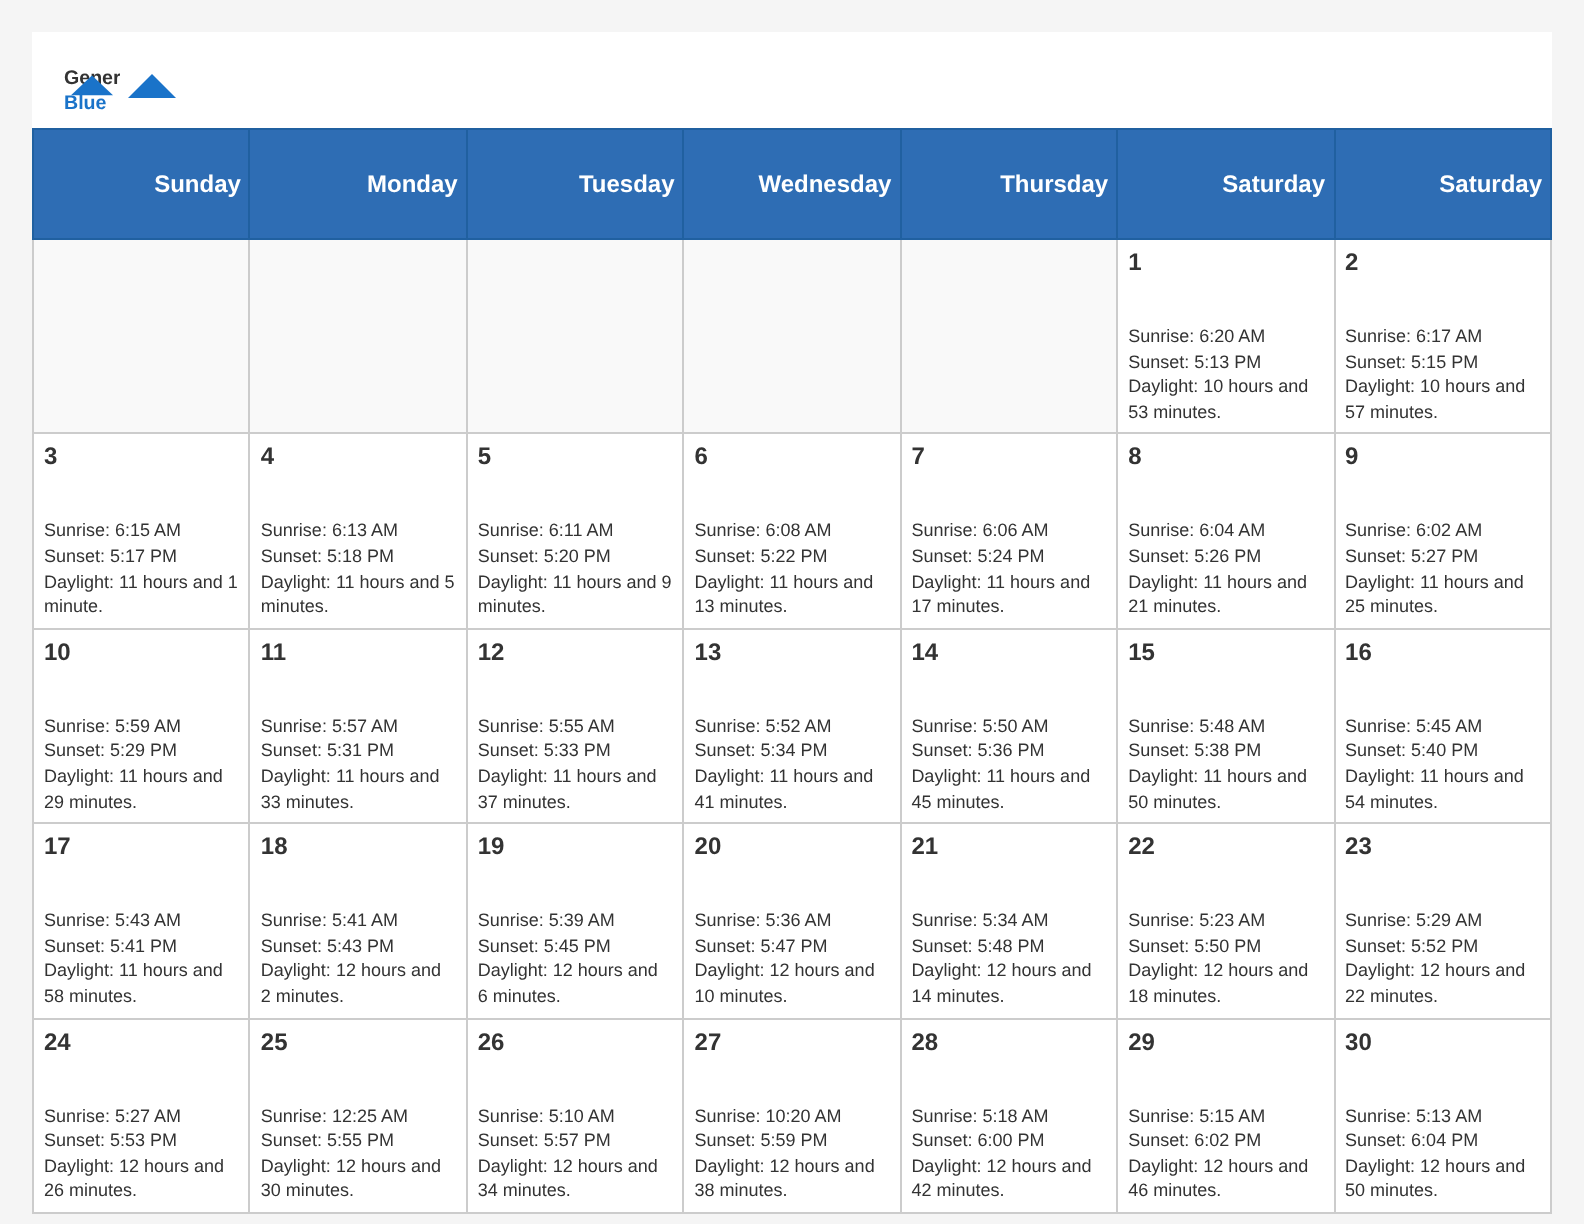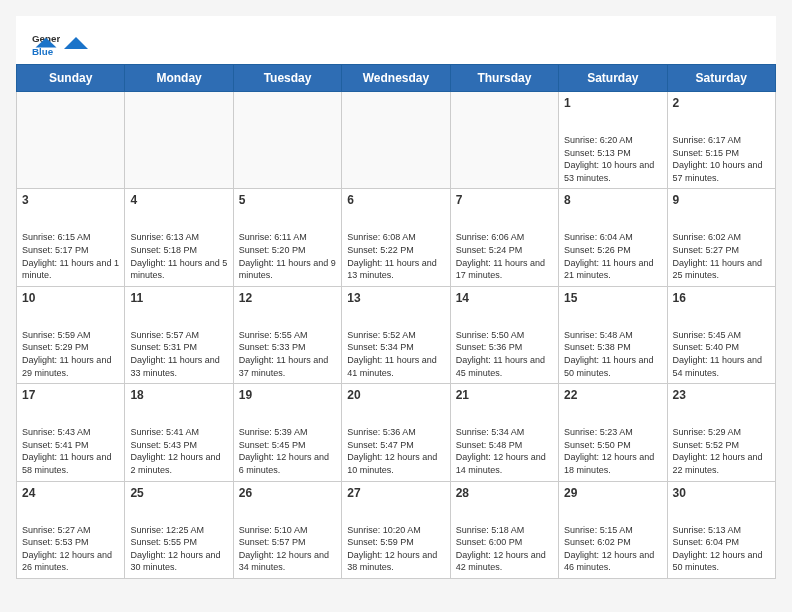--- a/index.html
+++ b/index.html
@@ -46,22 +46,22 @@
     .calendar {
       width: 100%;
       border-collapse: collapse;
       border: 1px solid #ccc;
     }
     .calendar th {
       background: #2e6db4;
       color: #fff;
       font-size: 12px;
       font-weight: bold;
-      padding: 6px 4px;
-      text-align: center;
+      padding: 20px 4px;
+      text-align: right;
       border: 1px solid #2060a0;
     }
     .calendar td {
       vertical-align: top;
       border: 1px solid #ccc;
       padding: 4px 5px;
       font-size: 9.5px;
       color: #333;
       width: calc(100%/7);
       min-height: 70px;

